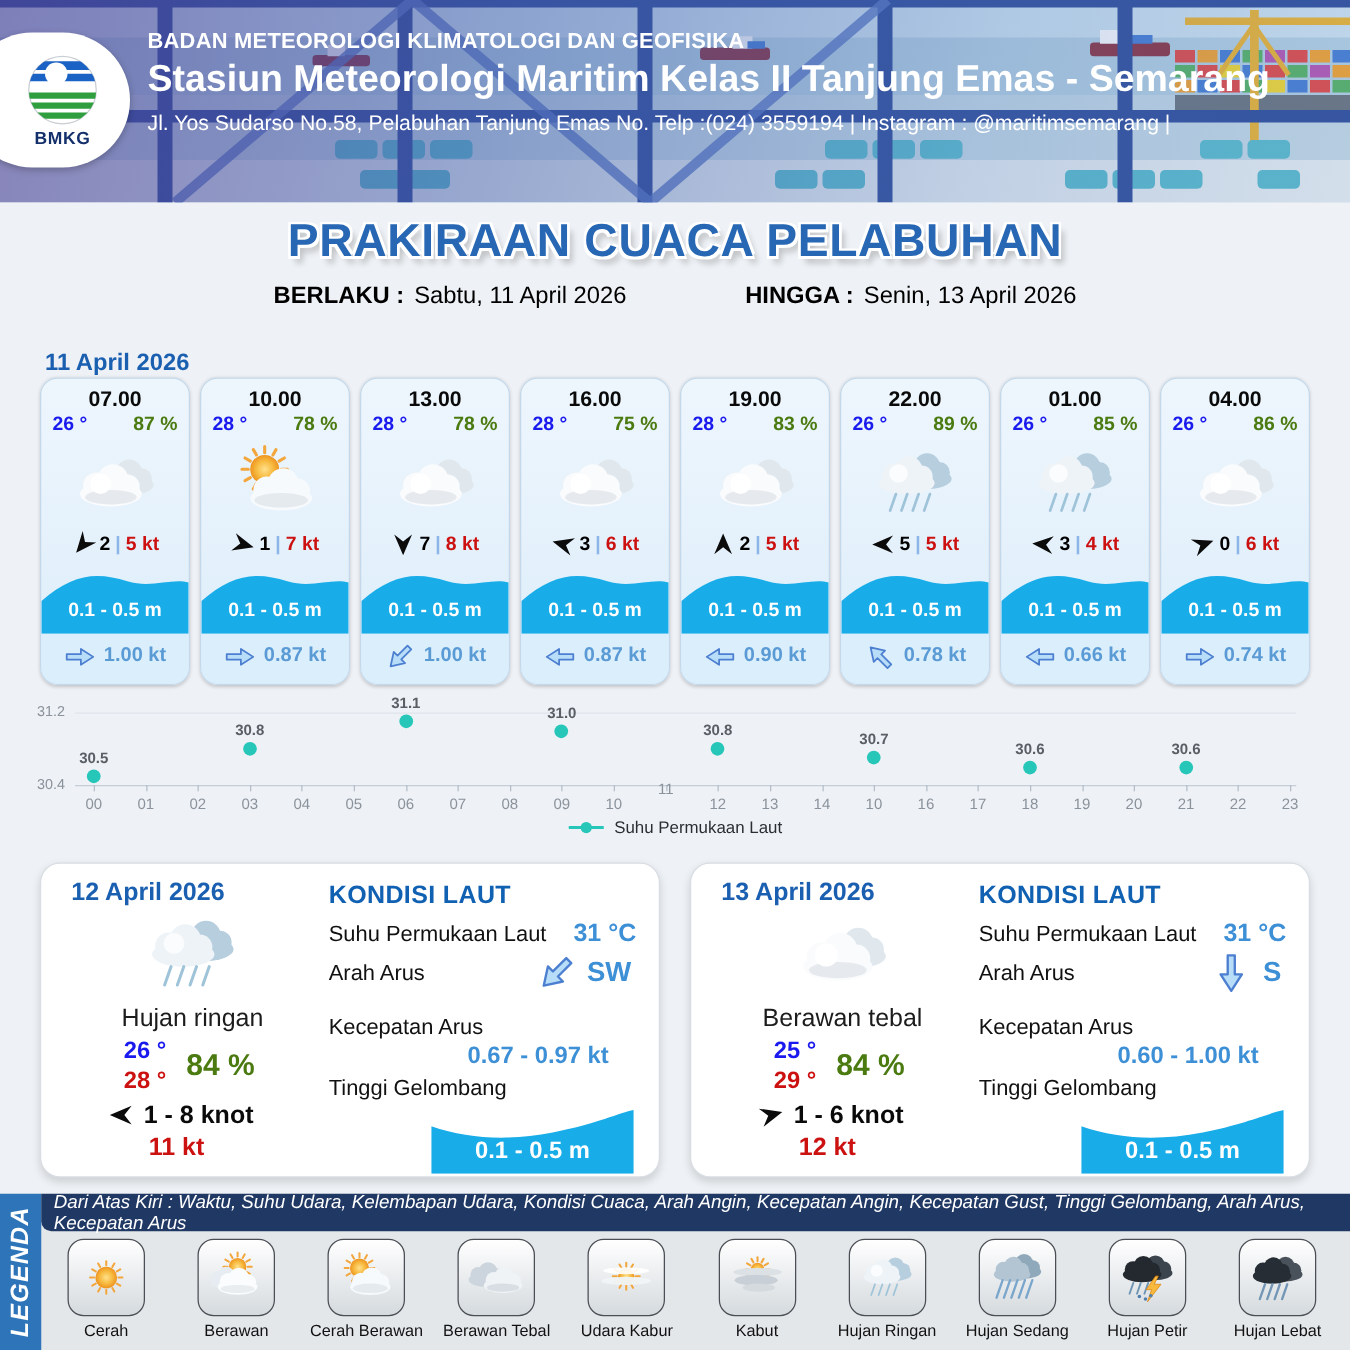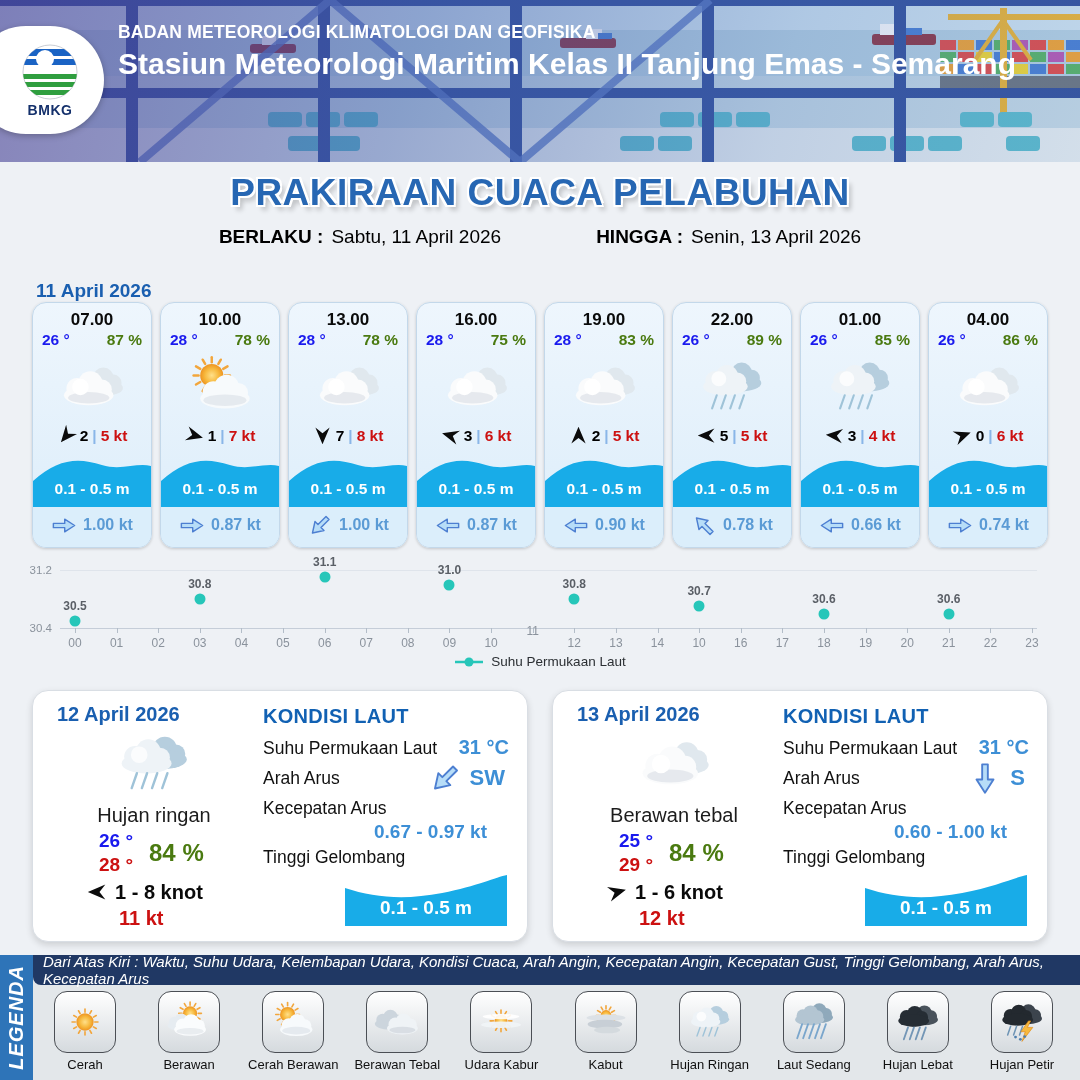--- a/index.html
+++ b/index.html
@@ -73,21 +73,21 @@
   .dc-hum { font-size:24px; font-weight:bold; color:#4a7a10; }
   .dc-wind { display:flex; align-items:center; gap:8px; margin-left:30px; margin-top:4px; font-size:20px; font-weight:bold; color:#0a0a0a; }
   .dc-gust { margin-left:62px; margin-top:3px; font-size:20px; font-weight:bold; color:#cc1111; }
   .dc-right { flex:1; padding:14px 18px 10px 12px; }
   .kl-head { font-size:20px; font-weight:bold; color:#1161b3; letter-spacing:.3px; }
   .kl-row1 { display:flex; justify-content:space-between; align-items:baseline; margin-top:8px; font-size:17.5px; color:#111; }
   .kl-sst { font-size:20px; font-weight:bold; color:#3d8fd6; }
   .kl-row2 { display:flex; justify-content:space-between; align-items:center; margin-top:6px; font-size:17.5px; color:#111; }
   .kl-dir { display:flex; align-items:center; gap:8px; margin-right:4px; }
   .kl-dirlabel { font-size:22px; font-weight:bold; color:#3d8fd6; }
-  .kl-row3lab { margin-top:7px; font-size:17.5px; color:#111; }
+  .kl-row3lab { margin-top:20px; font-size:17.5px; color:#111; }
   .kl-speed { text-align:right; font-size:19px; font-weight:bold; color:#3d8fd6; margin-top:2px; margin-right:22px; }
   .kl-row4lab { margin-top:4px; font-size:17.5px; color:#111; }
   .kl-wavebox { position:relative; width:162px; height:56px; margin-left:auto; margin-top:2px; margin-right:2px; }
   .kl-wavebox svg { position:absolute; left:0; top:0; }
   .kl-wavebox .wtext { position:absolute; left:0; right:0; bottom:7px; text-align:center; color:#fff; font-weight:bold; font-size:19px; }
 
   
   .legend { position:absolute; left:0; top:955px; width:1080px; height:125px; background:#e3e7ea; display:flex; }
   .legend-bar { width:33px; background:#2e74b8; display:flex; align-items:center; justify-content:center; }
   .legend-bar span { transform:rotate(180deg); writing-mode:vertical-rl; color:#fff; font-weight:bold; font-style:italic;
@@ -208,20 +208,21 @@
         <rect x="2" y="31" width="54" height="5" fill="#2f9e3f"></rect>
         <rect x="2" y="39" width="54" height="5" fill="#2f9e3f"></rect>
         <rect x="2" y="47" width="54" height="5" fill="#2f9e3f"></rect>
       </g>
     </svg>
     <div class="bmkg-label">BMKG</div>
   </div>
   <div class="header-text">
     <div class="l1">BADAN METEOROLOGI KLIMATOLOGI DAN GEOFISIKA</div>
     <div class="l2">Stasiun Meteorologi Maritim Kelas II Tanjung Emas - Semarang</div>
+    <div class="l3">Jl. Yos Sudarso No.58, Pelabuhan Tanjung Emas No. Telp :(024) 3559194 | Instagram : @maritimsemarang |</div>
   </div>
 </div>
 
 <div class="titleblock">
   <div class="main-title">PRAKIRAAN CUACA PELABUHAN</div>
   <div class="valid-row">
     <div><b>BERLAKU :</b><span>Sabtu, 11 April 2026</span></div>
     <div><b>HINGGA :</b><span>Senin, 13 April 2026</span></div>
   </div>
 </div>
@@ -1086,44 +1087,21 @@
                 <circle cx="56.4" cy="29.1" r="10.8"></circle>
                 <ellipse cx="42" cy="35.4" rx="27" ry="10.8"></ellipse>
               </g>
               <line x1="28" y1="44" x2="18.9" y2="70" stroke="#7aa6cc" stroke-width="3.4" stroke-linecap="round"></line>
               <line x1="39" y1="44" x2="29.9" y2="70" stroke="#7aa6cc" stroke-width="3.4" stroke-linecap="round"></line>
               <line x1="50" y1="44" x2="40.9" y2="70" stroke="#7aa6cc" stroke-width="3.4" stroke-linecap="round"></line>
               <line x1="61" y1="44" x2="51.9" y2="70" stroke="#7aa6cc" stroke-width="3.4" stroke-linecap="round"></line>
               <line x1="72" y1="44" x2="62.9" y2="70" stroke="#7aa6cc" stroke-width="3.4" stroke-linecap="round"></line>
             </svg>
           </div>
-          <div class="lab">Laut Sedang</div>
-        </div>
-        <div class="legend-item">
-          <div class="box">
-            <svg width="54" height="44" viewBox="0 0 100 80" xmlns="http://www.w3.org/2000/svg">
-              <g fill="#49525b" opacity="1">
-                <circle cx="47.4" cy="28.2" r="11.700000000000001"></circle>
-                <circle cx="61.8" cy="22.8" r="13.5"></circle>
-                <circle cx="74.4" cy="29.1" r="10.8"></circle>
-                <ellipse cx="60" cy="35.4" rx="27" ry="10.8"></ellipse>
-              </g>
-              <g fill="#262d34" opacity="1">
-                <circle cx="28.700000000000003" cy="30.1" r="12.35"></circle>
-                <circle cx="43.9" cy="24.4" r="14.25"></circle>
-                <circle cx="57.2" cy="31.05" r="11.399999999999999"></circle>
-                <ellipse cx="42" cy="37.7" rx="28.5" ry="11.399999999999999"></ellipse>
-              </g>
-              <line x1="31.5" y1="50" x2="23.8" y2="72" stroke="#7396b6" stroke-width="3.4" stroke-linecap="round"></line>
-              <line x1="42.5" y1="50" x2="34.8" y2="72" stroke="#7396b6" stroke-width="3.4" stroke-linecap="round"></line>
-              <line x1="53.5" y1="50" x2="45.8" y2="72" stroke="#7396b6" stroke-width="3.4" stroke-linecap="round"></line>
-              <line x1="64.5" y1="50" x2="56.8" y2="72" stroke="#7396b6" stroke-width="3.4" stroke-linecap="round"></line>
-            </svg>
-          </div>
-          <div class="lab">Hujan Lebat</div>
+          <div class="lab">Hujan Sedang</div>
         </div>
         <div class="legend-item">
           <div class="box">
             <svg width="54" height="44" viewBox="0 0 100 80" xmlns="http://www.w3.org/2000/svg">
               <g fill="#3c444d" opacity="1">
                 <circle cx="47.4" cy="26.2" r="11.700000000000001"></circle>
                 <circle cx="61.8" cy="20.8" r="13.5"></circle>
                 <circle cx="74.4" cy="27.1" r="10.8"></circle>
                 <ellipse cx="60" cy="33.4" rx="27" ry="10.8"></ellipse>
               </g>
@@ -1137,15 +1115,38 @@
               <line x1="40" y1="48" x2="34.4" y2="64" stroke="#6e94b4" stroke-width="2.8" stroke-linecap="round"></line>
               <line x1="51" y1="48" x2="45.4" y2="64" stroke="#6e94b4" stroke-width="2.8" stroke-linecap="round"></line>
               <polygon points="62,38 48,58 56,58 50,76 70,50 60,50 66,38" fill="#f7b93e" stroke="#e08712" stroke-width="1.2" stroke-linejoin="round"></polygon>
               <circle cx="38" cy="68" r="2.6" fill="#4e7fae"></circle>
               <circle cx="47" cy="72" r="2.6" fill="#4e7fae"></circle>
               <circle cx="55" cy="67" r="2.6" fill="#4e7fae"></circle>
             </svg>
           </div>
           <div class="lab">Hujan Petir</div>
         </div>
+        <div class="legend-item">
+          <div class="box">
+            <svg width="54" height="44" viewBox="0 0 100 80" xmlns="http://www.w3.org/2000/svg">
+              <g fill="#49525b" opacity="1">
+                <circle cx="47.4" cy="28.2" r="11.700000000000001"></circle>
+                <circle cx="61.8" cy="22.8" r="13.5"></circle>
+                <circle cx="74.4" cy="29.1" r="10.8"></circle>
+                <ellipse cx="60" cy="35.4" rx="27" ry="10.8"></ellipse>
+              </g>
+              <g fill="#262d34" opacity="1">
+                <circle cx="28.700000000000003" cy="30.1" r="12.35"></circle>
+                <circle cx="43.9" cy="24.4" r="14.25"></circle>
+                <circle cx="57.2" cy="31.05" r="11.399999999999999"></circle>
+                <ellipse cx="42" cy="37.7" rx="28.5" ry="11.399999999999999"></ellipse>
+              </g>
+              <line x1="31.5" y1="50" x2="23.8" y2="72" stroke="#7396b6" stroke-width="3.4" stroke-linecap="round"></line>
+              <line x1="42.5" y1="50" x2="34.8" y2="72" stroke="#7396b6" stroke-width="3.4" stroke-linecap="round"></line>
+              <line x1="53.5" y1="50" x2="45.8" y2="72" stroke="#7396b6" stroke-width="3.4" stroke-linecap="round"></line>
+              <line x1="64.5" y1="50" x2="56.8" y2="72" stroke="#7396b6" stroke-width="3.4" stroke-linecap="round"></line>
+            </svg>
+          </div>
+          <div class="lab">Hujan Lebat</div>
+        </div>
       </div>
   </div>
 </div>
 
 </body></html>

